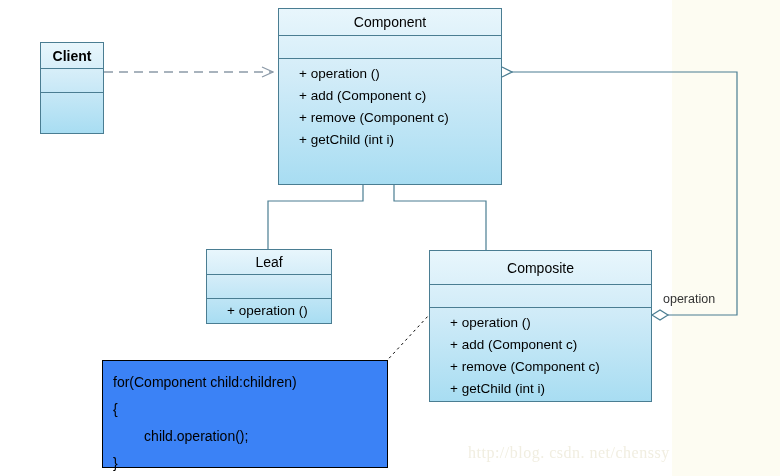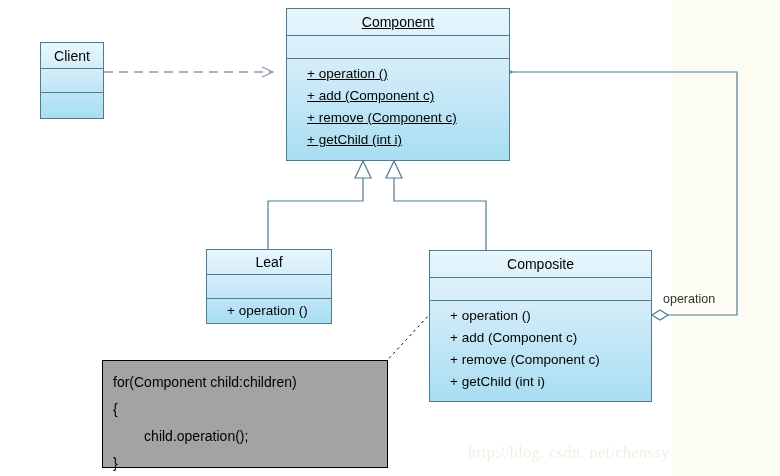--- a/index.html
+++ b/index.html
@@ -64,21 +64,21 @@
     font-size: 13.5px;
   }
   .uml-ops .op {
     line-height: 22px;
     white-space: nowrap;
   }
   
   .note {
     position: absolute;
     box-sizing: border-box;
-    background: #a3a3a3;
+    background: #3b82f6;
     border: 1px solid #000000;
   }
   .note-text {
     position: absolute;
     left: 10px;
     top: 8px;
     color: #000000;
     font-size: 14px;
     white-space: pre;
     line-height: 27px;
@@ -143,47 +143,47 @@
     <g>
       <line x1="381" y1="367" x2="429" y2="315" stroke="#000000" stroke-width="1" stroke-dasharray="2.5,3.5"></line>
     </g>
 
     
     <g>
       <polygon points="374,360 388,374 374,374" fill="#ffffff" stroke="#000000" stroke-width="1"></polygon>
     </g>
   </svg>
 
-  <div class="uml-class" id="cls-client" style="left:40px; top:42px; width:64px; height:77px;">
+  <div class="uml-class" id="cls-client" style="left:40px; top:42px; width:64px; height:92px;font-weight:bold;">
     <div class="row uml-title" style="height:26px;">Client</div>
     <div class="row uml-empty" style="height:24px;"></div>
     <div class="row uml-empty" style="height:25px;"></div>
   </div>
 
-  <div class="uml-class" id="cls-component" style="left:286px; top:8px; width:224px; height:153px;text-decoration:underline;">
+  <div class="uml-class" id="cls-component" style="left:278px; top:8px; width:224px; height:177px;">
     <div class="row uml-title" style="height:27px;">Component</div>
     <div class="row uml-empty" style="height:23px;"></div>
     <div class="row uml-ops" style="height:101px;">
       <div class="op">+ operation ()</div>
       <div class="op">+ add (Component c)</div>
       <div class="op">+ remove (Component c)</div>
       <div class="op">+ getChild (int i)</div>
     </div>
   </div>
 
   <div class="uml-class" id="cls-leaf" style="left:206px; top:249px; width:126px; height:75px;">
     <div class="row uml-title" style="height:25px;">Leaf</div>
     <div class="row uml-empty" style="height:24px;"></div>
     <div class="row uml-ops" style="height:24px; padding-top:1px;">
       <div class="op" style="line-height:21px;">+ operation ()</div>
     </div>
   </div>
 
   <div class="uml-class" id="cls-composite" style="left:429px; top:250px; width:223px; height:152px;">
-    <div class="row uml-title" style="height:27px;">Composite</div>
+    <div class="row uml-title" style="height:34px;">Composite</div>
     <div class="row uml-empty" style="height:23px;"></div>
     <div class="row uml-ops" style="height:100px;">
       <div class="op">+ operation ()</div>
       <div class="op">+ add (Component c)</div>
       <div class="op">+ remove (Component c)</div>
       <div class="op">+ getChild (int i)</div>
     </div>
   </div>
 
   <div class="edge-label" style="left:663px; top:292px;">operation</div>

